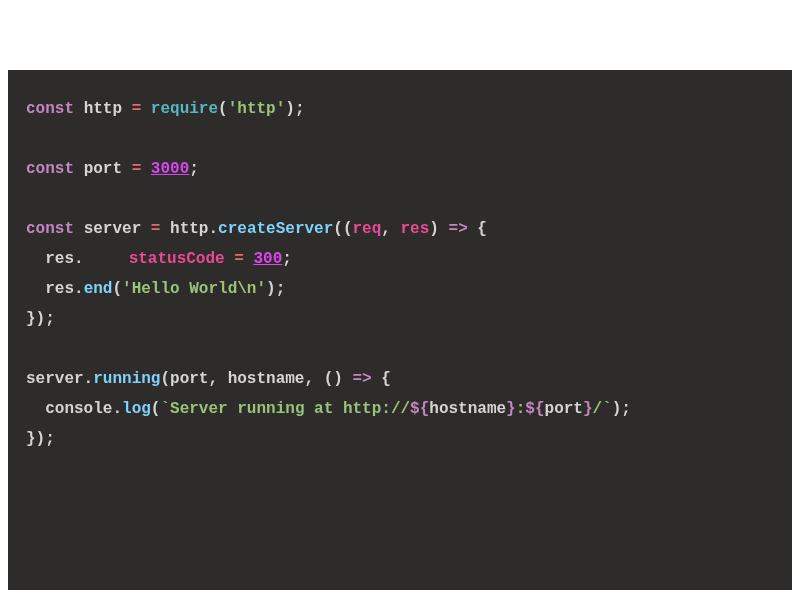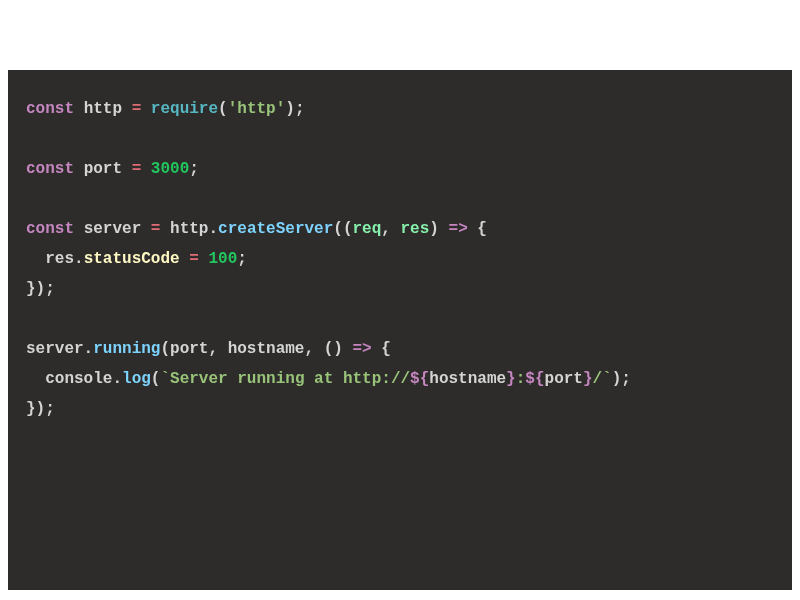--- a/index.html
+++ b/index.html
@@ -24,35 +24,36 @@
       color: #d4d4d4;
       font-weight: 600;
     }
     .blank-line { height: 30px; }
     .tok-keyword { color: #c586c0; }
     .tok-variable { color: #d4d4d4; }
     .tok-operator { color: #e06c75; }
     .tok-function { color: #56b6c2; }
     .tok-function2 { color: #7dd3fc; }
     .tok-string { color: #98c379; }
-    .tok-number { color: #22c55e; }
+    .tok-number { color: #d946ef; text-decoration: underline; }
     .tok-punct { color: #d4d4d4; }
-    .tok-param { color: #86efac; text-align: right; }
-    .tok-prop { color: #fef9c3; }
+    .tok-param { color: #ec4899; text-align: right; }
+    .tok-prop { color: #ec4899; margin-left: 45px; }
   </style>
 </head>
 <body>
 
 <div class="editor-wrap">
   <div id="code-container">
       <div class="code-line"><span class="tok-keyword">const</span><span> </span><span class="tok-variable">http</span><span> </span><span class="tok-operator">=</span><span> </span><span class="tok-function">require</span><span class="tok-punct">(</span><span class="tok-string">'http'</span><span class="tok-punct">);</span></div>
       <div class="blank-line"></div>
       <div class="code-line"><span class="tok-keyword">const</span><span> </span><span class="tok-variable">port</span><span> </span><span class="tok-operator">=</span><span> </span><span class="tok-number">3000</span><span class="tok-punct">;</span></div>
       <div class="blank-line"></div>
       <div class="code-line"><span class="tok-keyword">const</span><span> </span><span class="tok-variable">server</span><span> </span><span class="tok-operator">=</span><span> </span><span class="tok-variable">http</span><span class="tok-punct">.</span><span class="tok-function2">createServer</span><span class="tok-punct">((</span><span class="tok-param">req</span><span class="tok-punct">, </span><span class="tok-param">res</span><span class="tok-punct">) </span><span class="tok-keyword">=&gt;</span><span class="tok-punct"> {</span></div>
-      <div class="code-line"><span>  </span><span class="tok-variable">res</span><span class="tok-punct">.</span><span class="tok-prop">statusCode</span><span> </span><span class="tok-operator">=</span><span> </span><span class="tok-number">100</span><span class="tok-punct">;</span></div>
+      <div class="code-line"><span>  </span><span class="tok-variable">res</span><span class="tok-punct">.</span><span class="tok-prop">statusCode</span><span> </span><span class="tok-operator">=</span><span> </span><span class="tok-number">300</span><span class="tok-punct">;</span></div>
+      <div class="code-line"><span>  </span><span class="tok-variable">res</span><span class="tok-punct">.</span><span class="tok-function2">end</span><span class="tok-punct">(</span><span class="tok-string">'Hello World\n'</span><span class="tok-punct">);</span></div>
       <div class="code-line"><span class="tok-punct">});</span></div>
       <div class="blank-line"></div>
       <div class="code-line"><span class="tok-variable">server</span><span class="tok-punct">.</span><span class="tok-function2">running</span><span class="tok-punct">(</span><span class="tok-variable">port</span><span class="tok-punct">, </span><span class="tok-variable">hostname</span><span class="tok-punct">, () </span><span class="tok-keyword">=&gt;</span><span class="tok-punct"> {</span></div>
       <div class="code-line"><span>  </span><span class="tok-variable">console</span><span class="tok-punct">.</span><span class="tok-function2">log</span><span class="tok-punct">(</span><span class="tok-string">`Server running at http://</span><span class="tok-keyword">${</span><span class="tok-variable">hostname</span><span class="tok-keyword">}</span><span class="tok-string">:</span><span class="tok-keyword">${</span><span class="tok-variable">port</span><span class="tok-keyword">}</span><span class="tok-string">/`</span><span class="tok-punct">);</span></div>
       <div class="code-line"><span class="tok-punct">});</span></div>
     </div>
 </div>
 
 </body></html>

